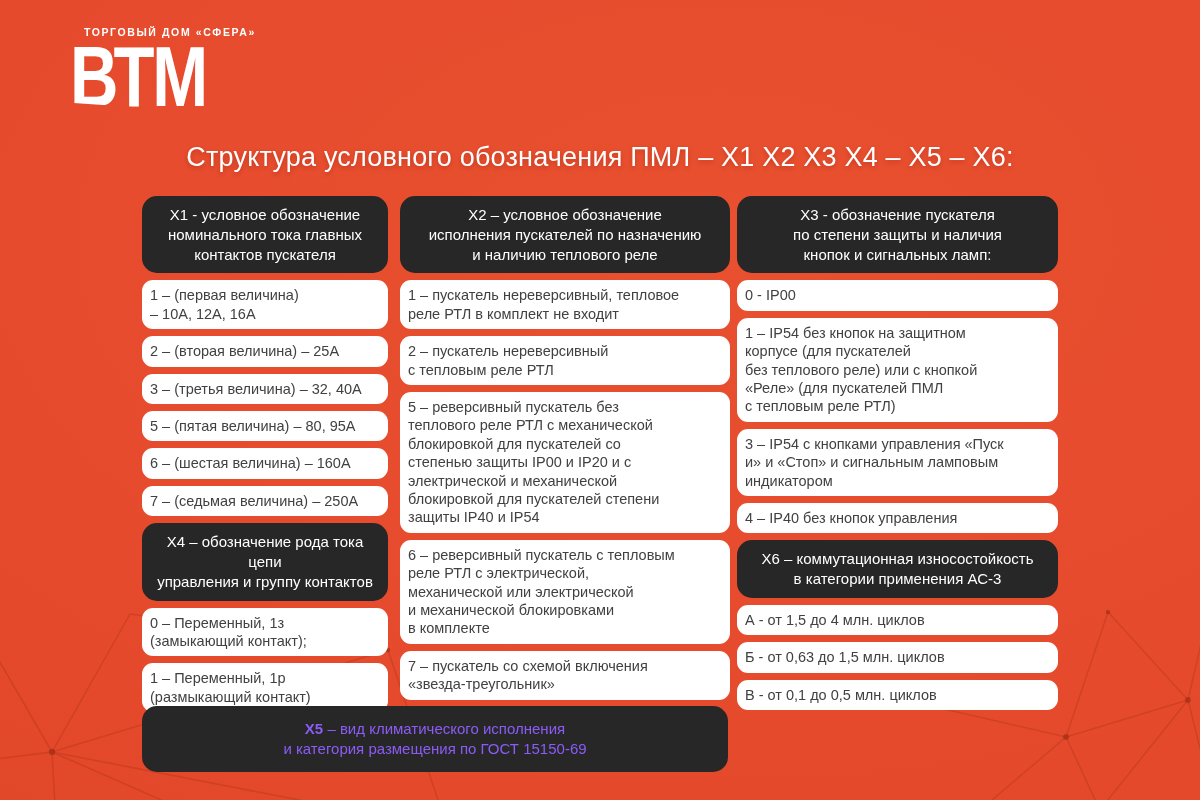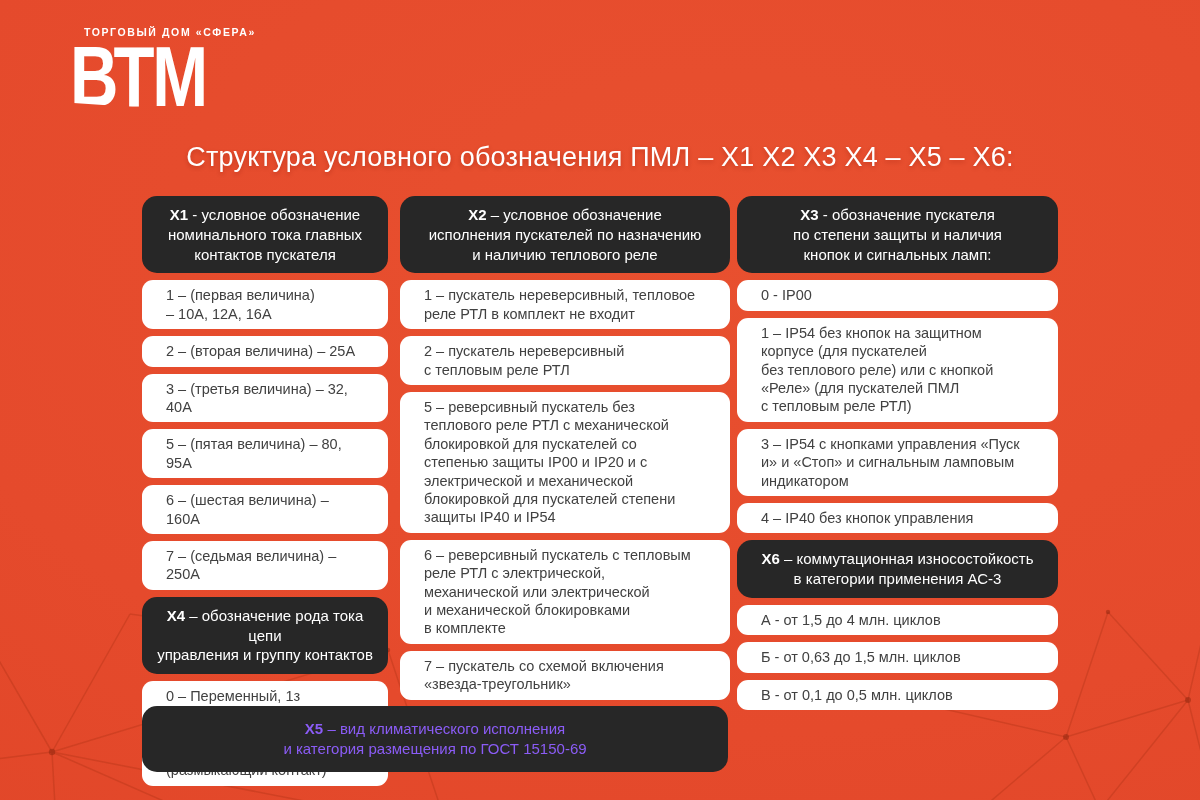--- a/index.html
+++ b/index.html
@@ -46,24 +46,24 @@
   #col3{left:737px;top:196px;width:321px;}
 
   .card{white-space:pre-line;box-sizing:border-box;width:100%;}
   .card.dark{
     background:#272727;color:#fff;border-radius:15px;
     text-align:center;padding:9px 8px;
     font-size:15px;line-height:1.32;
   }
   .card.light{
     background:#FFFFFF;color:#414141;border-radius:11px;
-    padding:6px 24px;
+    padding:6px 8px;
     font-size:14.5px;line-height:1.27;
   }
-  .card b{font-weight:bold;}
+  .card b{font-weight:normal;}
 
   
   #x5bar{
     position:absolute;left:142px;top:706px;width:586px;height:66px;
     background:#272727;color:#8b5cf6;border-radius:15px;
     display:flex;align-items:center;justify-content:center;
     text-align:center;font-size:15px;line-height:1.35;
   }
   #x5bar .inner{white-space:pre-line;}
 </style>

